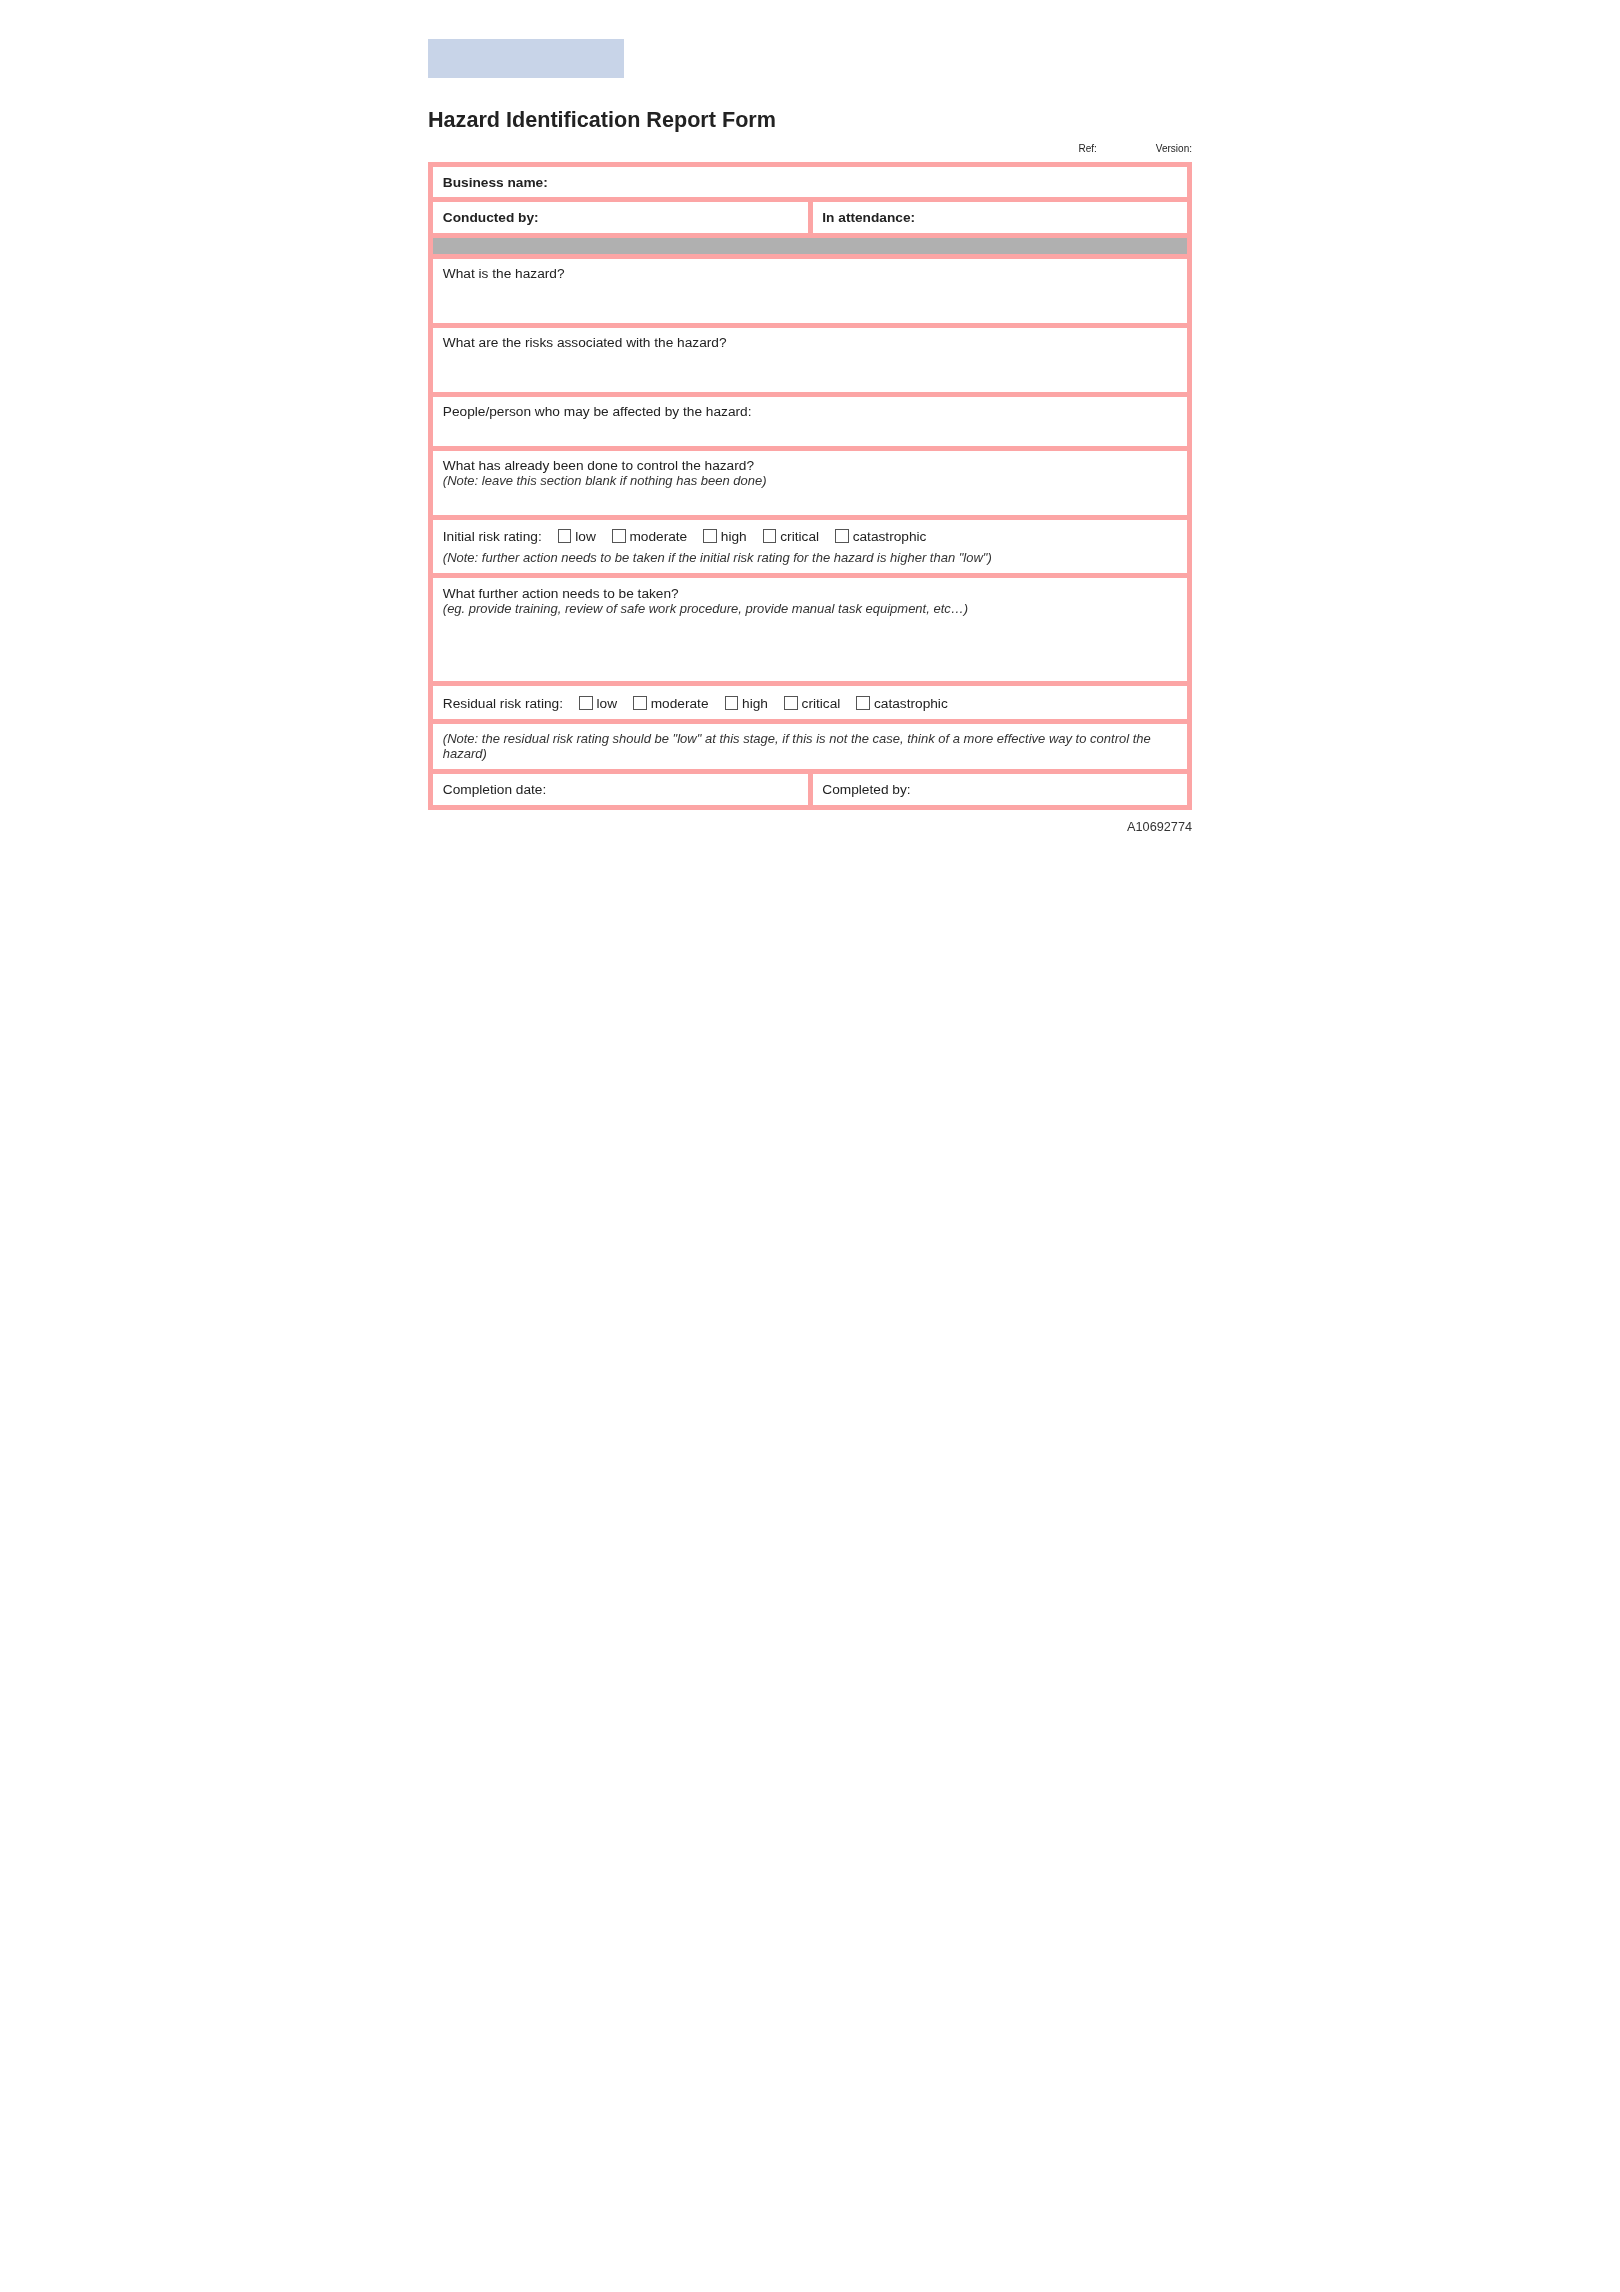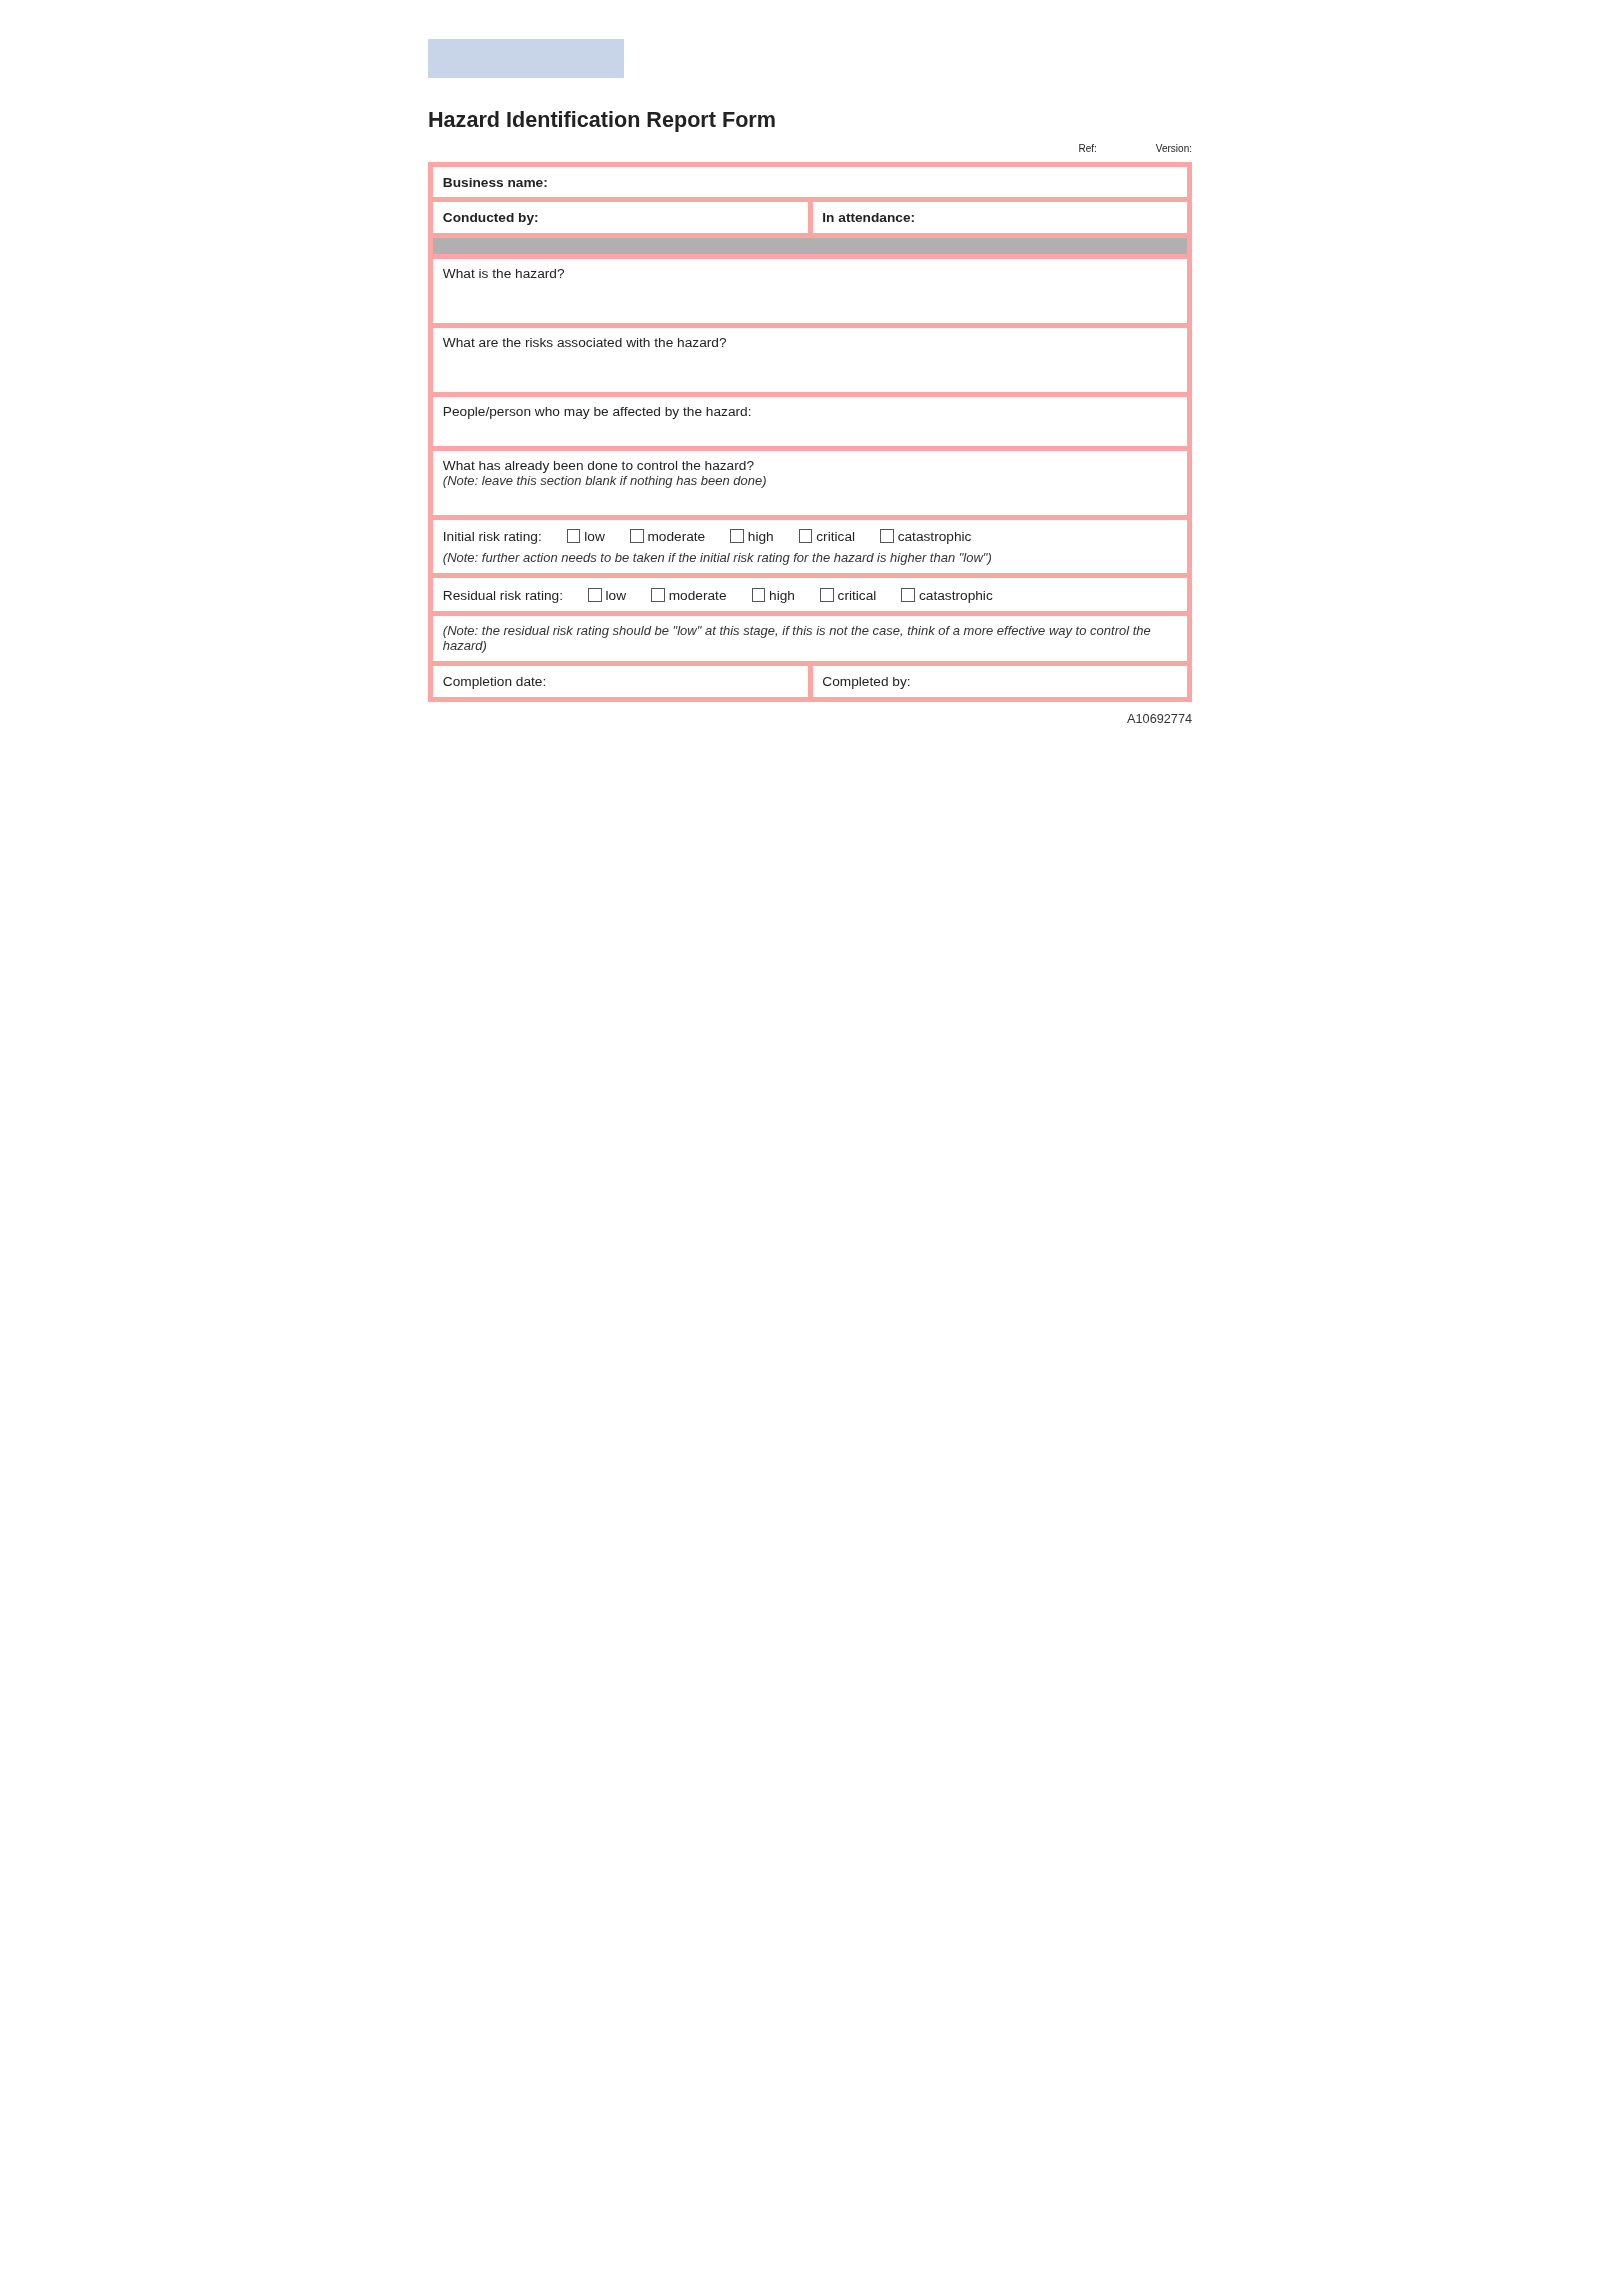--- a/index.html
+++ b/index.html
@@ -77,21 +77,21 @@
       height: 54px;
     }
 
     .risk-rating-cell {
       padding: 9.8px 9.8px 3.9px 9.8px;
     }
 
     .risk-options {
       display: flex;
       align-items: center;
-      gap: 25px;
+      gap: 16px;
       margin-top: 2px;
     }
 
     .risk-option {
       display: flex;
       align-items: flex-start;
       gap: 3.9px;
     }
 
     .checkbox {
@@ -203,20 +203,26 @@
           <span class="checkbox"></span>
           <span>catastrophic</span>
         </span>
       </div>
       <div style="margin-top:5.9px;">
         <span class="note-italic">(Note: further action needs to be taken if the initial risk rating for the hazard is higher than "low")</span>
       </div>
     </td>
   </tr>
 
+  <tr>
+    <td colspan="2" class="further-action-cell">
+      <span>What further action needs to be taken?</span><br>
+      <span class="note-italic">(eg. provide training, review of safe work procedure,  provide manual task equipment, etc…)</span>
+    </td>
+  </tr>
 
 
   <tr>
     <td colspan="2" class="risk-rating-cell">
       <div class="risk-options">
         <span>Residual risk rating:</span>
         <span class="risk-option">
           <span class="checkbox"></span>
           <span>low</span>
         </span>

